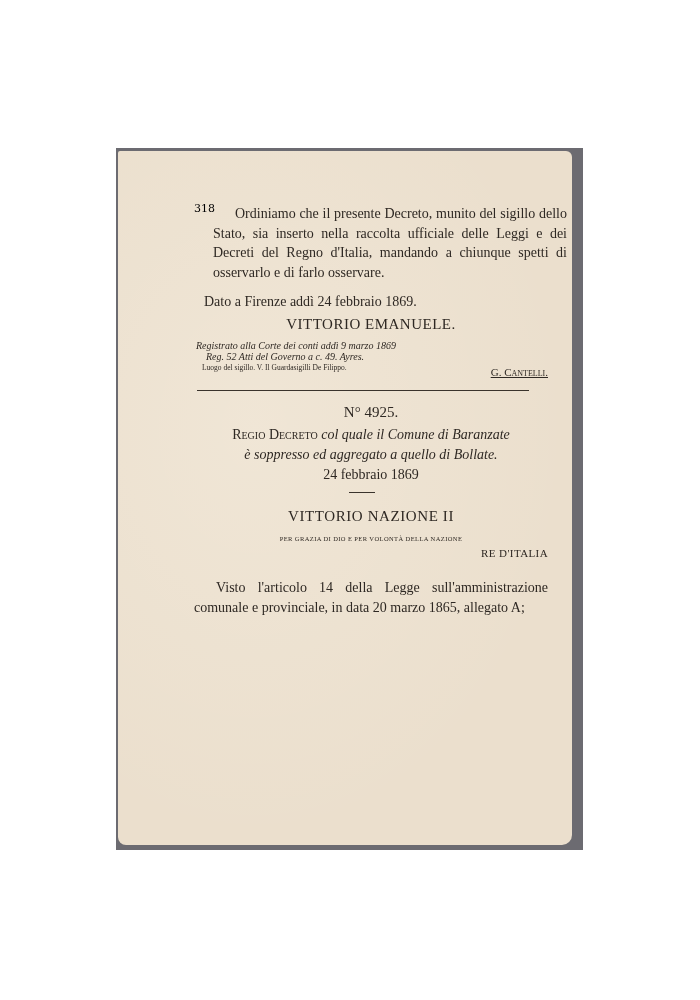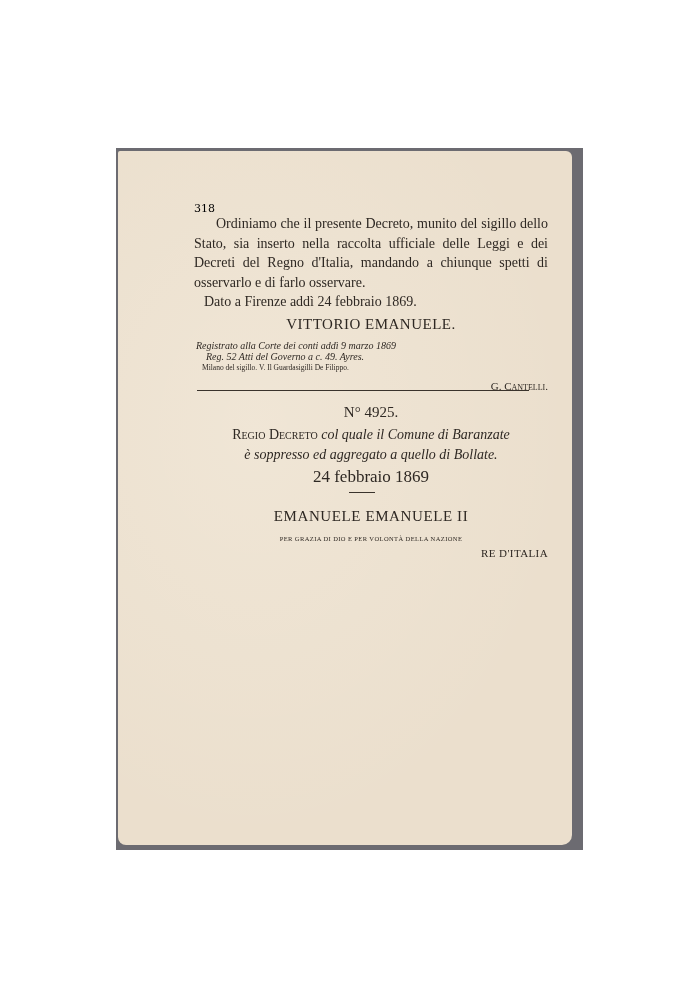--- a/index.html
+++ b/index.html
@@ -32,48 +32,49 @@
   .cap-title { letter-spacing:0.5px; }
 </style>
 </head>
 <body>
 
 <div class="backdrop"></div>
 <div class="paper"></div>
 
 <div class="pagenum">318</div>
 
-<div class="text p indent" style="top:214px;">Ordiniamo che il presente Decreto, munito del sigillo dello Stato, sia inserto nella raccolta ufficiale delle Leggi e dei Decreti del Regno d'Italia, mandando a chiunque spetti di osservarlo e di farlo osservare.</div>
+<div class="text p indent" style="top:204px;margin-left:19px;">Ordiniamo che il presente Decreto, munito del sigillo dello Stato, sia inserto nella raccolta ufficiale delle Leggi e dei Decreti del Regno d'Italia, mandando a chiunque spetti di osservarlo e di farlo osservare.</div>
 
 <div class="text p indent" style="top:292px; text-indent:10px;">Dato a Firenze addì 24 febbraio 1869.</div>
 
 <div class="text center cap-title" style="top:316px; font-size:15px;">VITTORIO EMANUELE.</div>
 
 <div class="text" style="top:340px; left:196px; width:200px;">
   <div class="small-it">Registrato alla Corte dei conti addì 9 marzo 1869</div>
   <div class="small-it" style="padding-left:10px;">Reg. 52 Atti del Governo a c. 49. Ayres.</div>
-  <div style="font-size:7.5px; line-height:12px; padding-left:6px;">Milano del sigillo. V. Il Guardasigilli De Filippo.</div>
+  <div style="font-size:7.5px; line-height:12px; padding-left:6px;">Luogo del sigillo. V. Il Guardasigilli De Filippo.</div>
 </div>
 
-<div class="text smallcaps" style="top:380px; left:460px; width:88px; text-align:right; font-size:11px;">G. Cantelli.</div>
+<div class="text smallcaps" style="top:366px; left:460px; width:88px; text-align:right; font-size:11px;text-decoration:underline;">G. Cantelli.</div>
 
 <div class="rule" style="left:197px; top:390px; width:332px;"></div>
 
 <div class="text" style="top:404px; font-size:15px;text-align:center;">N° 4925.</div>
 
 <div class="text center" style="top:425px; font-size:14px; line-height:20px;">
   <span class="smallcaps">Regio Decreto</span>
   <em>col quale il Comune di Baranzate</em><br>
   <em>è soppresso ed aggregato a quello di Bollate.</em>
 </div>
 
-<div class="text center" style="top:467px; font-size:17px;">24 febbraio 1869</div>
+<div class="text center" style="top:467px; font-size:14px;">24 febbraio 1869</div>
 
 <div class="rule" style="left:349px; top:492px; width:26px;"></div>
 
-<div class="text center" style="top:508px; font-size:15px; letter-spacing:0.6px;">EMANUELE EMANUELE II</div>
+<div class="text center" style="top:508px; font-size:15px; letter-spacing:0.6px;">VITTORIO NAZIONE II</div>
 
 <div class="text center" style="top:535px; font-size:6.5px; letter-spacing:0.4px;">PER GRAZIA DI DIO E PER VOLONTÀ DELLA NAZIONE</div>
 
 <div class="text center" style="top:547px; font-size:11px; letter-spacing:0.4px;text-align:right;">RE D'ITALIA</div>
 
 <div class="text p" style="top:578px; left:194px; width:354px;">
+  <div class="indent">Visto l'articolo 14 della Legge sull'amministrazione comunale e provinciale, in data 20 marzo 1865, allegato A;</div>
 </div>
 
 </body></html>

